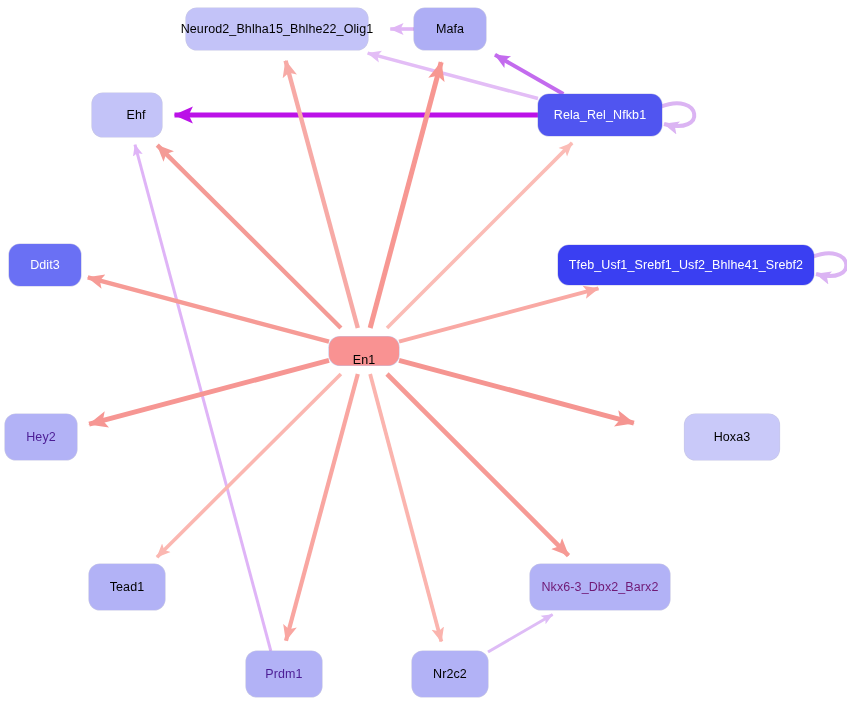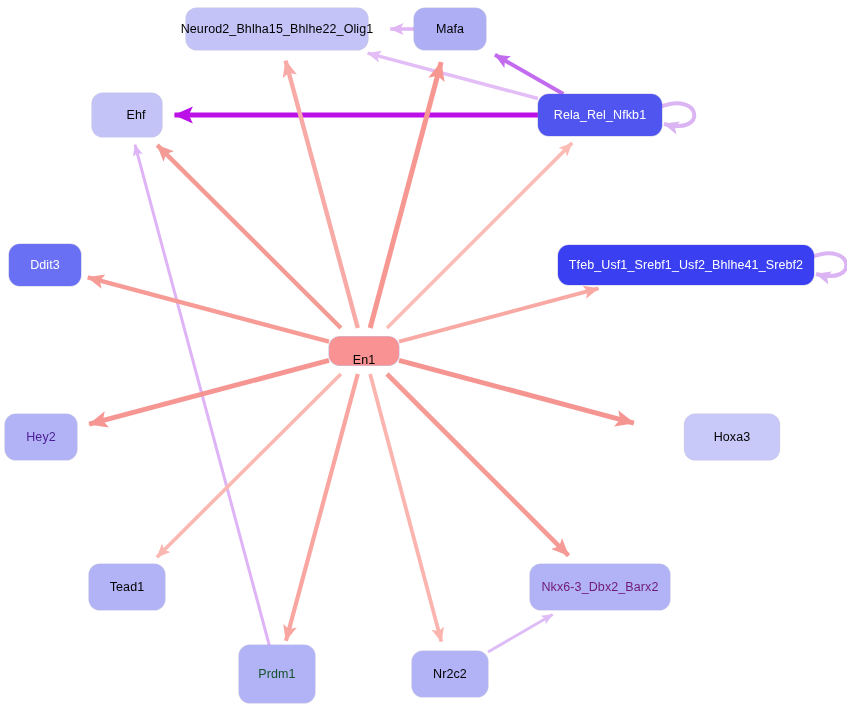--- a/index.html
+++ b/index.html
@@ -196,20 +196,20 @@
       </div>
       <div class="node" style="left: 686px; top: 437px; width: 95px; height: 46px; background: rgb(201, 201, 249); color: rgb(0, 0, 0); margin-left: 46px;">
         <span class="node-label">Hoxa3</span>
       </div>
       <div class="node" style="left: 127px; top: 587px; width: 76px; height: 46px; background: rgb(178, 178, 246); color: rgb(0, 0, 0);">
         <span class="node-label">Tead1</span>
       </div>
       <div class="node" style="left: 600px; top: 587px; width: 140px; height: 46px; background: rgb(178, 178, 246); color: #701a75;">
         <span class="node-label">Nkx6-3_Dbx2_Barx2</span>
       </div>
-      <div class="node" style="left: 277px; top: 674px; width: 76px; height: 58px; background: rgb(178, 178, 246); color: #14532d;">
+      <div class="node" style="left: 284px; top: 674px; width: 76px; height: 46px; background: rgb(178, 178, 246); color: #4c1d95;">
         <span class="node-label">Prdm1</span>
       </div>
       <div class="node" style="left: 450px; top: 674px; width: 76px; height: 46px; background: rgb(178, 178, 246); color: rgb(0, 0, 0);">
         <span class="node-label">Nr2c2</span>
       </div>
     </div>
 </div>
 
 </body></html>

